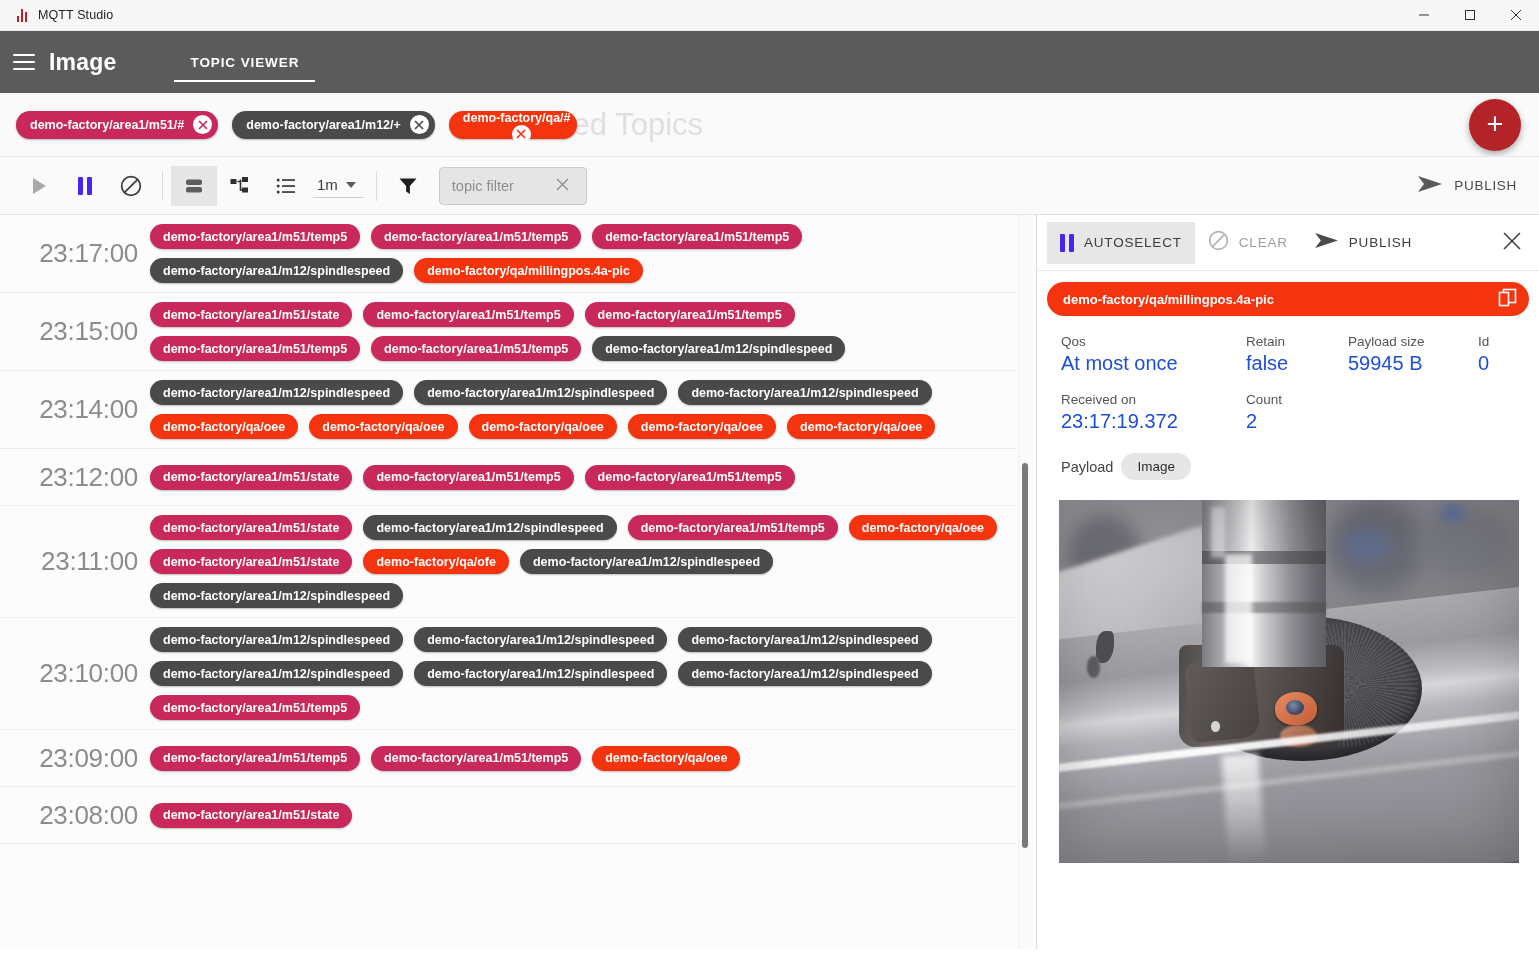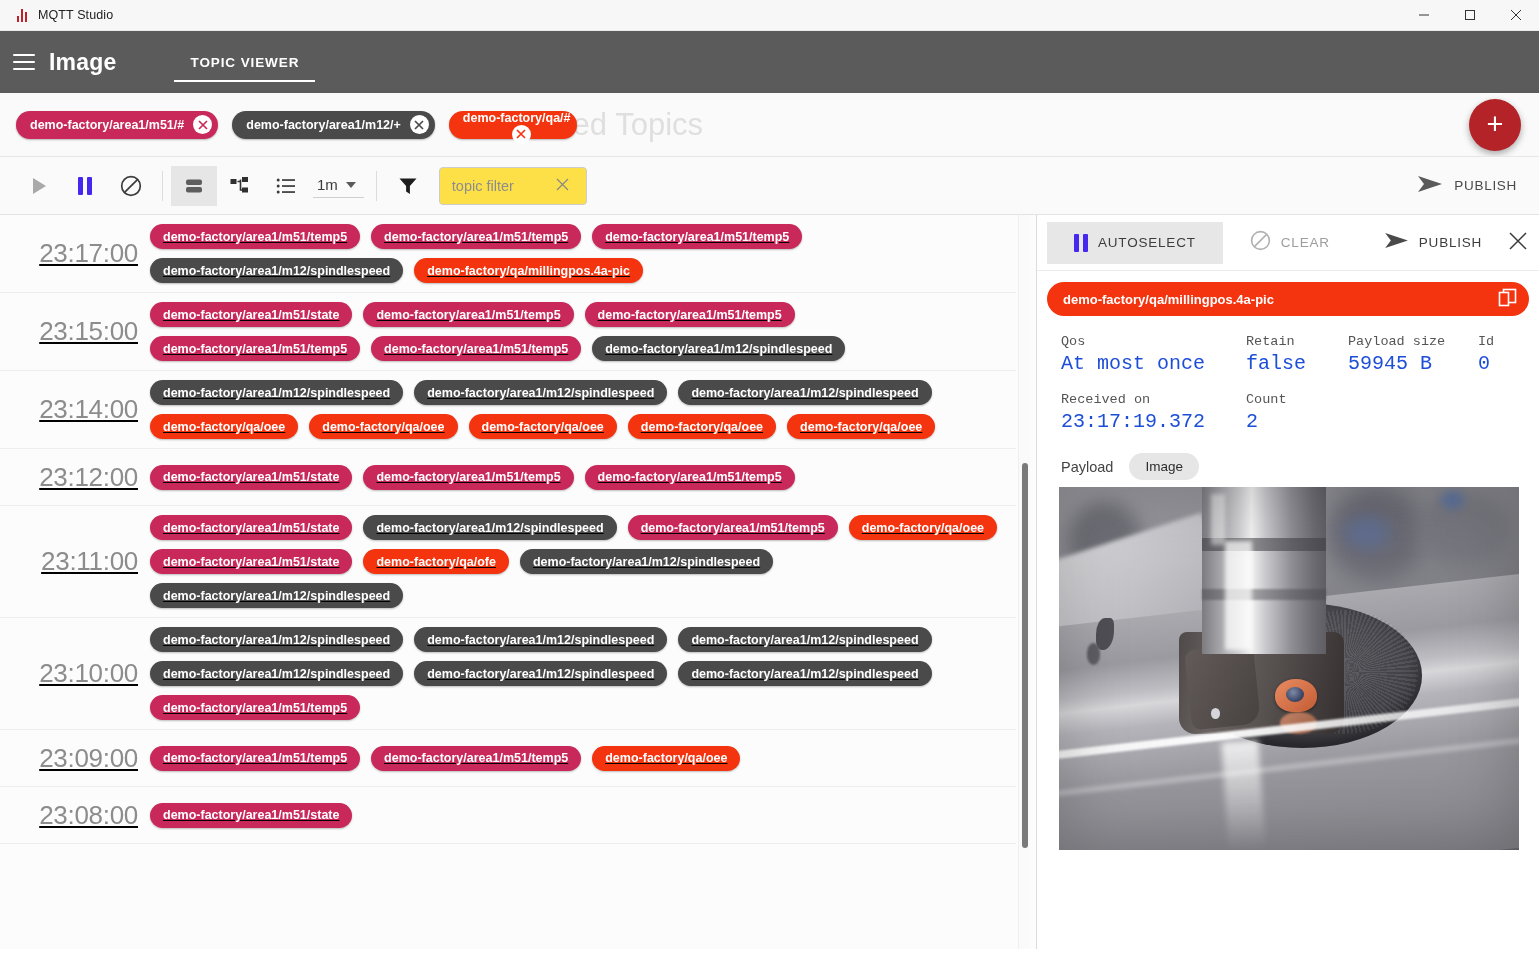--- a/index.html
+++ b/index.html
@@ -82,63 +82,63 @@
   .divider { width: 1px; height: 30px; background: #dcdcdc; margin: 0 8px; }
   .pausebars { display: flex; gap: 4px; }
   .pausebars i { display:block; width: 5px; height: 18px; background: #4527f0; border-radius: 1px; }
   .timesel {
     display: flex; align-items: center; gap: 8px; font-size: 15px; color: #3b3b3b;
     border-bottom: 1.5px solid #cfcfcf; padding: 3px 8px 4px 4px; margin: 4px 4px;
   }
   .caret { width: 0; height: 0; border-left: 5.5px solid transparent; border-right: 5.5px solid transparent; border-top: 6px solid #5a5a5a; }
   .filterinput {
     display: flex; align-items: center; height: 38px; width: 148px;
-    border: 1px solid #cccccc; border-radius: 4px; background: #fde047; padding: 0 10px 0 12px; margin-left: 8px;
+    border: 1px solid #cccccc; border-radius: 4px; background: #e5e5e5; padding: 0 10px 0 12px; margin-left: 8px;
   }
   .filterinput input {
     border: 0; outline: 0; font-size: 14.5px; color: #6b6b6b; width: 104px;
     font-family: "Liberation Sans", sans-serif; background: transparent;
   }
   .filterinput input::placeholder { color: #8d8d8d; }
   .publish-top { margin-left: auto; display: flex; align-items: center; gap: 11px; padding-right: 6px; }
   .publish-top .lbl { font-size: 13.5px; color: #4a4a4a; letter-spacing: .7px; }
 
   
   .body { display: flex; height: 734px; }
   .left { width: 1036px; position: relative; background: #fcfcfc; overflow: hidden; }
-  .rows { position: absolute; inset: 0 20px 0 0; text-decoration: underline; }
+  .rows { position: absolute; inset: 0 20px 0 0; }
   .row { display: flex; align-items: center; border-bottom: 1px solid #ededed; padding: 9px 0; min-height: 57px; }
   .ts { width: 150px; flex: 0 0 150px; text-align: right; padding-right: 12px; font-size: 26px; color: #8c8c8c; font-weight: 400; letter-spacing: -.3px; }
   .chips { flex: 1; display: flex; flex-wrap: wrap; gap: 9px 11px; padding-right: 8px; }
   .chip {
     display: inline-flex; align-items: center; height: 25px; border-radius: 13px;
     padding: 0 13px; color: #fff; font-size: 12.5px; font-weight: bold; white-space: nowrap;
     box-shadow: 0 1px 2px rgba(0,0,0,.25);
   }
   .scrollbar { position: absolute; right: 6px; top: 0; bottom: 0; width: 12px; background: #fafafa; border-left: 1px solid #efefef; }
   .thumb { position: absolute; left: 3px; width: 6px; border-radius: 3px; background: #7a7a7a; }
 
   
   .right { width: 503px; border-left: 1px solid #dcdcdc; background: #fff; display: flex; flex-direction: column; }
   .rhead { height: 56px; display: flex; align-items: center; padding: 0 14px 0 10px; border-bottom: 1px solid #ececec; }
-  .rbtn { display: flex; align-items: center; gap: 10px; height: 42px; padding: 0 27px; }
+  .rbtn { display: flex; align-items: center; gap: 10px; height: 42px; padding: 0 13px; }
   .rbtn.sel { background: #e7e7e7; }
   .rbtn .lbl { font-size: 13.5px; letter-spacing: .8px; color: #3d3d3d; }
   .rbtn.dim .lbl { color: #9d9d9d; }
   .topicbar {
     margin: 11px 10px 0 10px; height: 34px; border-radius: 17px; background: #f4330f;
     display: flex; align-items: center; padding: 0 12px 0 16px; color: #fff;
     font-size: 13px; font-weight: bold;
   }
   .topicbar .copy { margin-left: auto; }
   .meta { padding: 18px 0 0 24px; }
-  .metarow { display: flex; margin-bottom: 17px; font-family: Liberation Mono, monospace; }
+  .metarow { display: flex; margin-bottom: 17px; }
   .metacell .k { font-size: 13.5px; color: #555; margin-bottom: 3px; }
   .metacell .v { font-size: 20px; color: #1d4ed8; font-weight: 400; }
-  .payloadtabs { display: flex; align-items: center; gap: 16px; padding: 3px 0 7px 24px; }
+  .payloadtabs { display: flex; align-items: center; gap: 8px; padding: 3px 0 20px 24px; }
   .payloadtabs .plain { font-size: 14.5px; color: #444; }
   .pill { background: #e6e6e6; border-radius: 14px; padding: 6px 16px; font-size: 13.5px; color: #2d2d2d; }
   .imgwrap { margin: 0 20px 0 22px; height: 363px; overflow: hidden; position: relative; background: #8f8f93; }
 
   
   .ph { position: absolute; inset: 0; }
   .ph-bg { background: linear-gradient(160deg,#9b9aa0 0%,#8a8a90 30%,#77777d 60%,#6d6d73 100%); }
   .ph-blur1 { position:absolute; left:2%; top:4%; width:16%; height:22%; border-radius:50%; background:#6e6e76; filter: blur(9px); }
   .ph-blur2 { position:absolute; left:58%; top:0%; width:22%; height:26%; border-radius:50%; background:#6a6a74; filter: blur(11px); }
   .ph-blur3 { position:absolute; left:78%; top:2%; width:20%; height:20%; border-radius:45%; background:#76767e; filter: blur(10px); }

